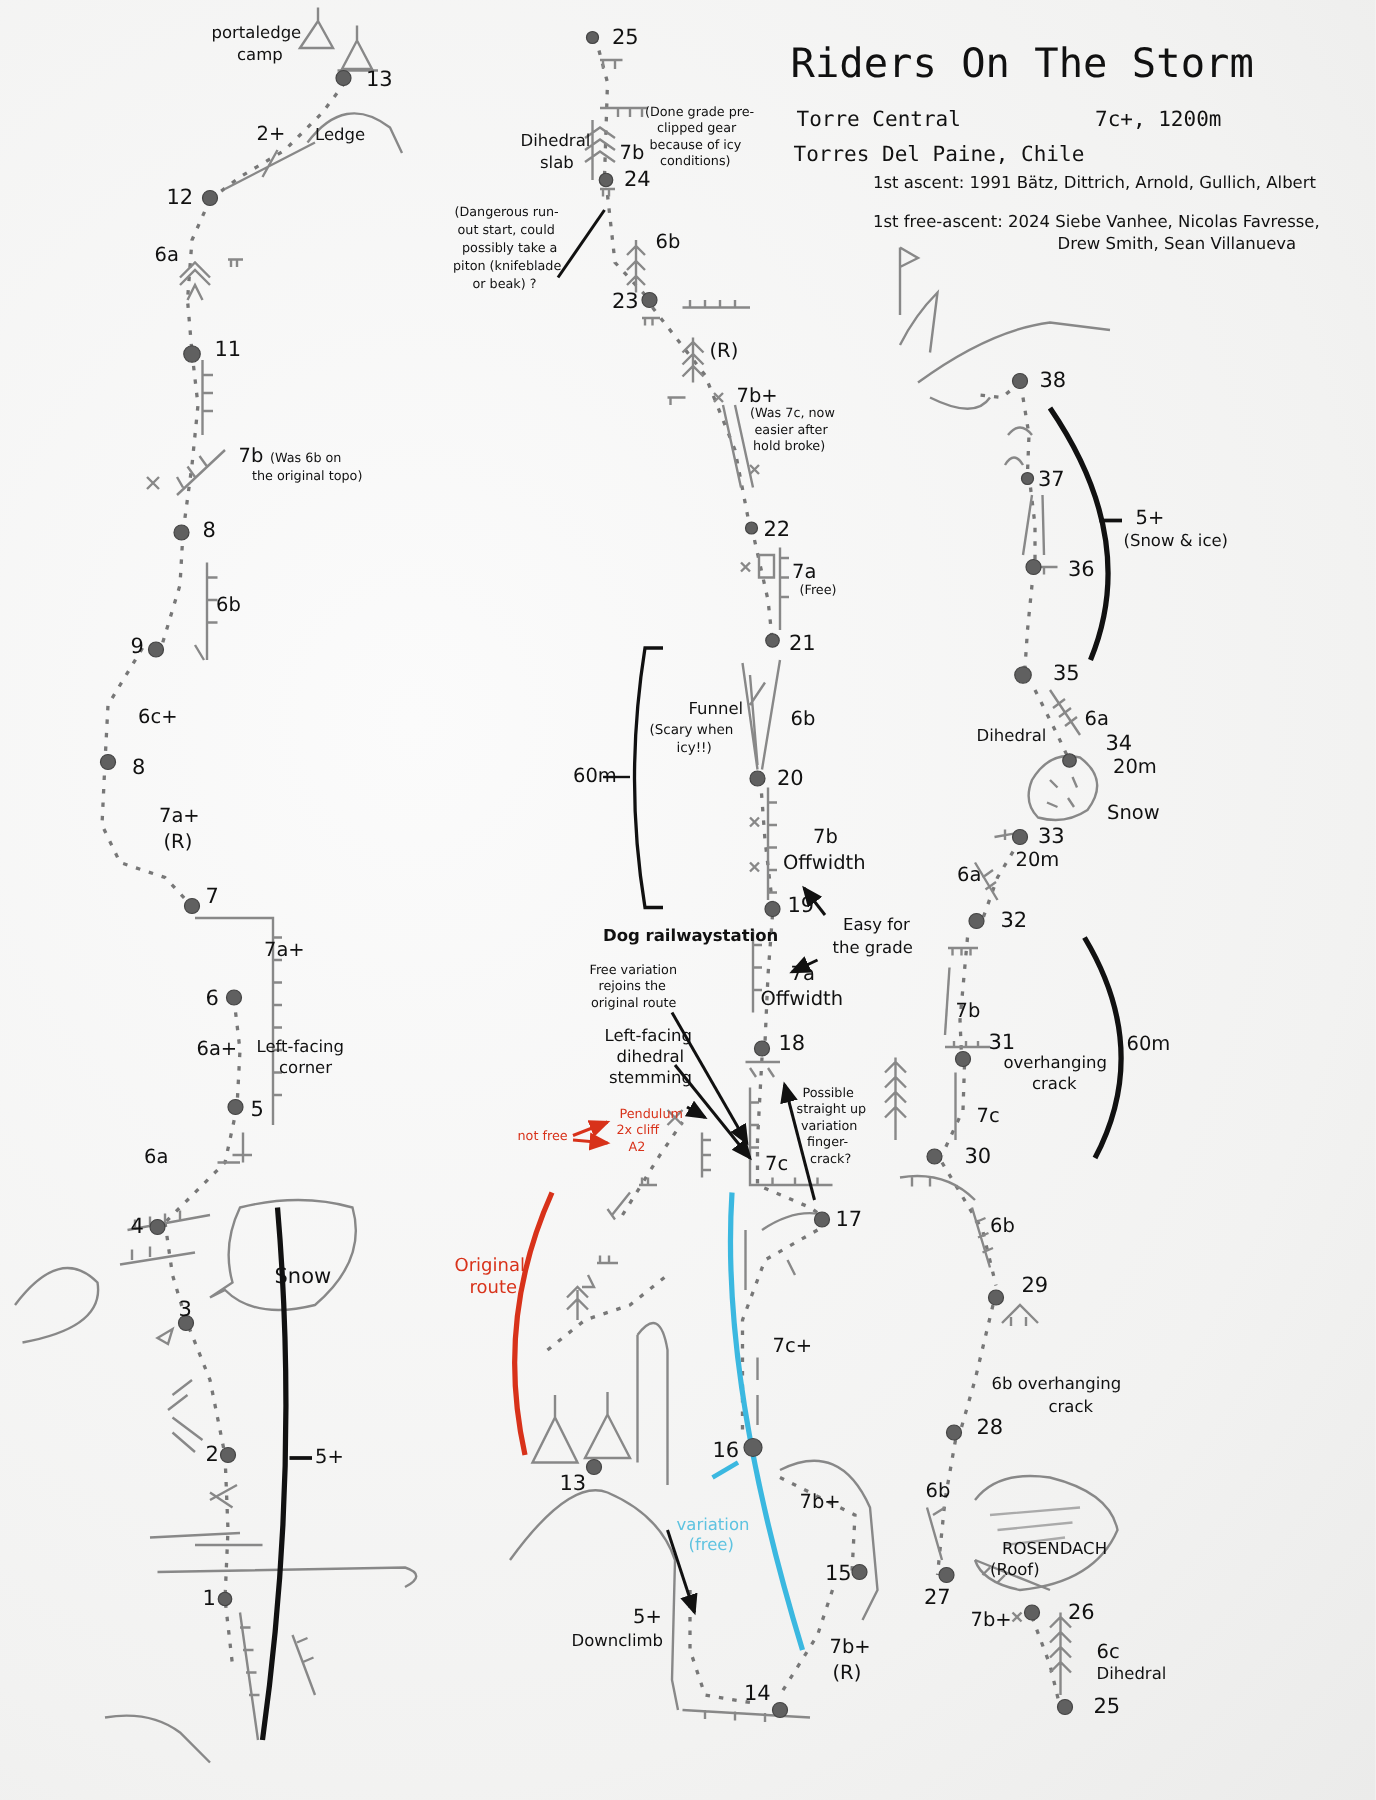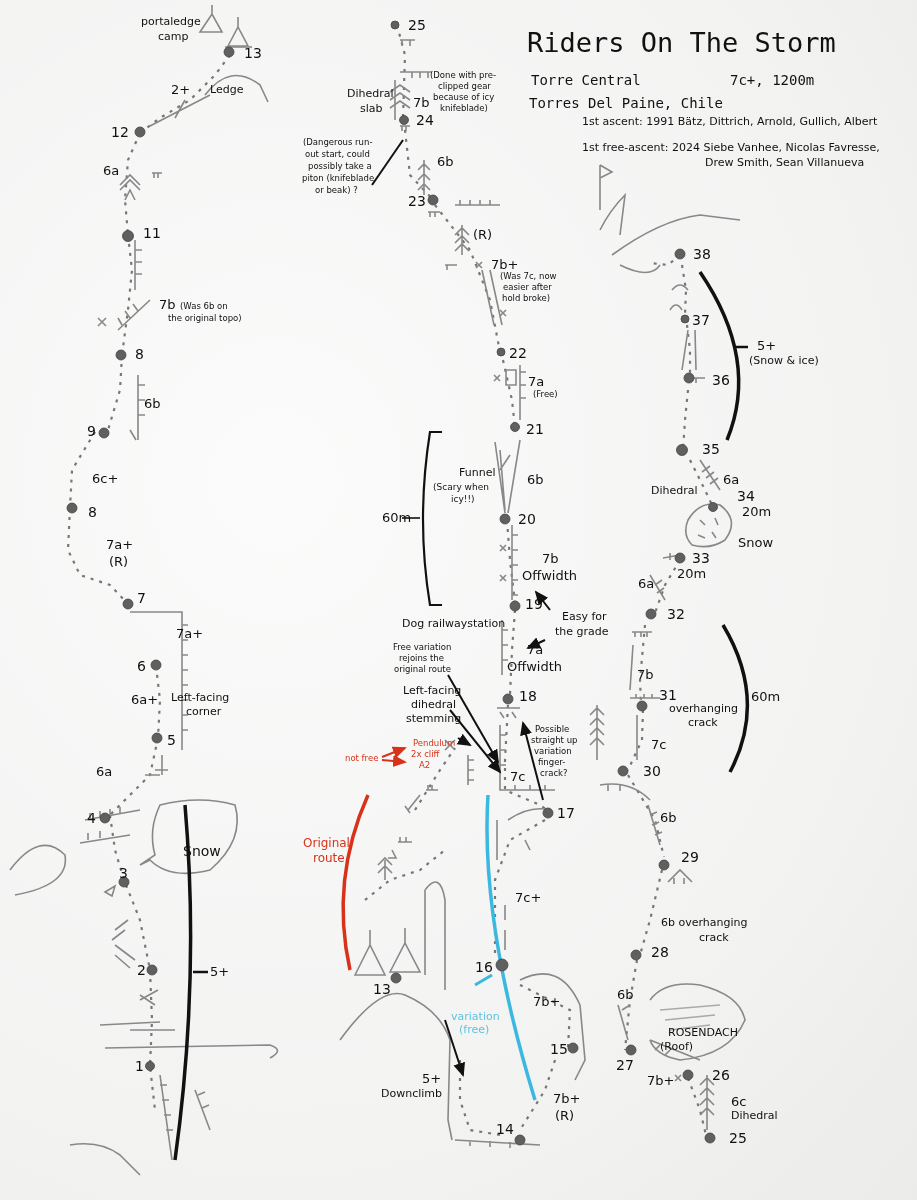--- a/index.html
+++ b/index.html
@@ -307,45 +307,45 @@
 <div class="t grade" style="left:131px;top:693px;">6a+</div>
 <div class="t lbl" style="left:171px;top:692px;">Left-facing</div>
 <div class="t lbl" style="left:186px;top:706px;">corner</div>
 <div class="t grade" style="left:96px;top:765px;">6a</div>
 <div class="t num" style="left:183px;top:843px;">Snow</div>
 <div class="t grade" style="left:210px;top:965px;">5+</div>
 
 <div class="t lbl" style="left:347px;top:88px;">Dihedral</div>
 <div class="t lbl" style="left:360px;top:103px;">slab</div>
 <div class="t grade" style="left:413px;top:96px;">7b</div>
-<div class="t note" style="left:430px;top:71px;">(Done with pre-</div>
+<div class="t note" style="left:430px;top:71px;">(Done grade pre-</div>
 <div class="t note" style="left:438px;top:82px;">clipped gear</div>
 <div class="t note" style="left:433px;top:93px;">because of icy</div>
-<div class="t note" style="left:440px;top:104px;">knifeblade)</div>
+<div class="t note" style="left:440px;top:104px;">conditions)</div>
 <div class="t note" style="left:303px;top:138px;">(Dangerous run-</div>
 <div class="t note" style="left:305px;top:150px;">out start, could</div>
 <div class="t note" style="left:308px;top:162px;">possibly take a</div>
 <div class="t note" style="left:302px;top:174px;">piton (knifeblade</div>
 <div class="t note" style="left:315px;top:186px;">or beak) ?</div>
 <div class="t grade" style="left:437px;top:155px;">6b</div>
 <div class="t grade" style="left:473px;top:228px;">(R)</div>
 <div class="t grade" style="left:491px;top:258px;">7b+</div>
 <div class="t note" style="left:500px;top:272px;">(Was 7c, now</div>
 <div class="t note" style="left:503px;top:283px;">easier after</div>
 <div class="t note" style="left:502px;top:294px;">hold broke)</div>
 <div class="t grade" style="left:528px;top:375px;">7a</div>
 <div class="t note" style="left:533px;top:390px;">(Free)</div>
 <div class="t lbl" style="left:459px;top:467px;">Funnel</div>
 <div class="t note" style="left:433px;top:482px;font-size:9px;">(Scary when</div>
 <div class="t note" style="left:451px;top:494px;font-size:9px;">icy!!)</div>
 <div class="t grade" style="left:527px;top:473px;">6b</div>
 <div class="t grade" style="left:382px;top:511px;">60m</div>
 <div class="t grade" style="left:542px;top:552px;">7b</div>
 <div class="t grade" style="left:522px;top:569px;">Offwidth</div>
-<div class="t lbl" style="left:402px;top:618px;">Dog railwaystation</div>
+<div class="t lbl" style="left:402px;top:618px;font-weight:bold;">Dog railwaystation</div>
 <div class="t lbl" style="left:562px;top:611px;">Easy for</div>
 <div class="t lbl" style="left:555px;top:626px;">the grade</div>
 <div class="t grade" style="left:527px;top:643px;">7a</div>
 <div class="t grade" style="left:507px;top:660px;">Offwidth</div>
 <div class="t note" style="left:393px;top:643px;">Free variation</div>
 <div class="t note" style="left:399px;top:654px;">rejoins the</div>
 <div class="t note" style="left:394px;top:665px;">original route</div>
 <div class="t lbl" style="left:403px;top:685px;">Left-facing</div>
 <div class="t lbl" style="left:411px;top:699px;">dihedral</div>
 <div class="t lbl" style="left:406px;top:713px;">stemming</div>

